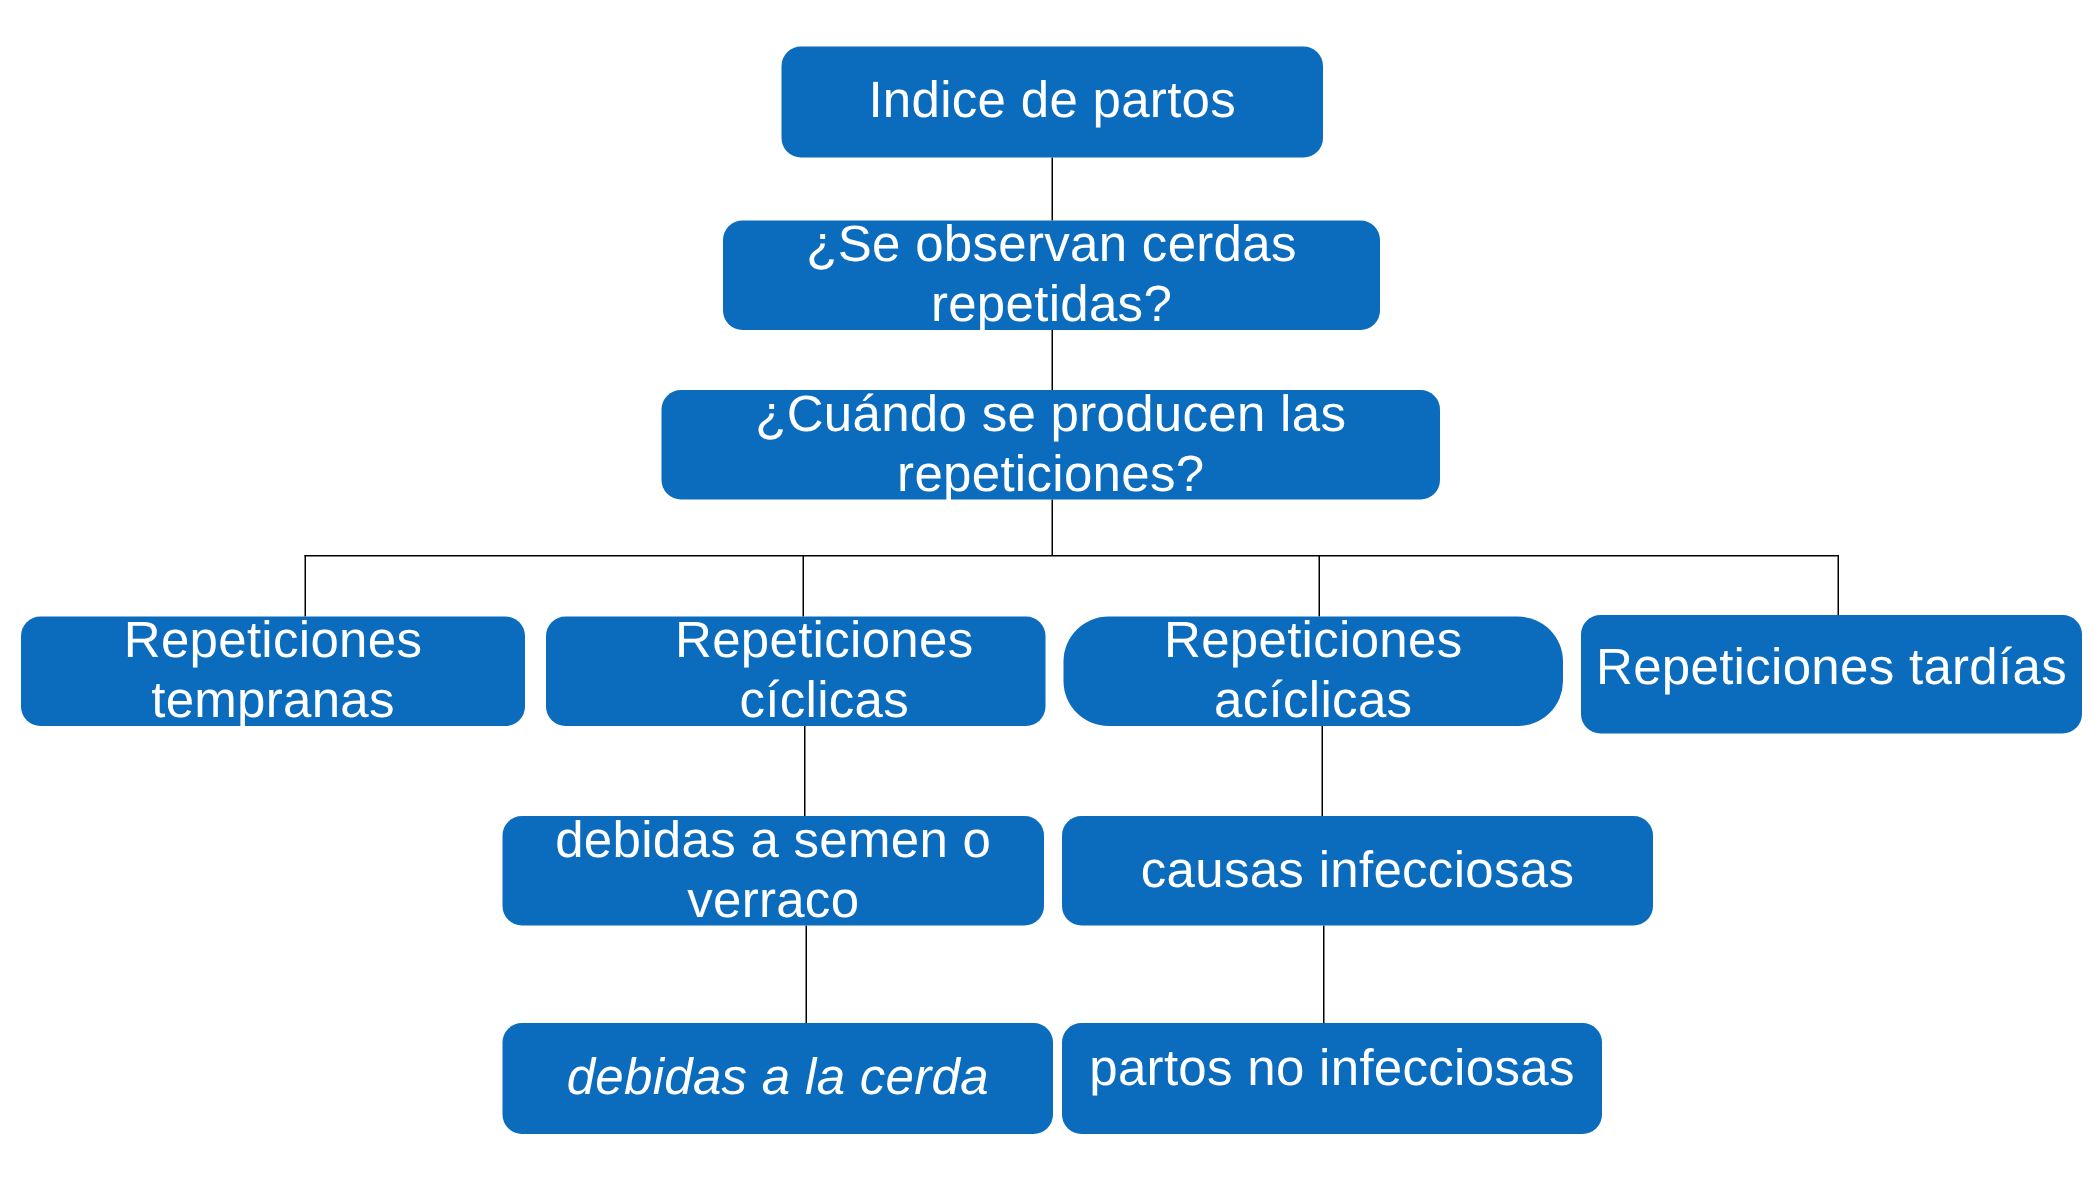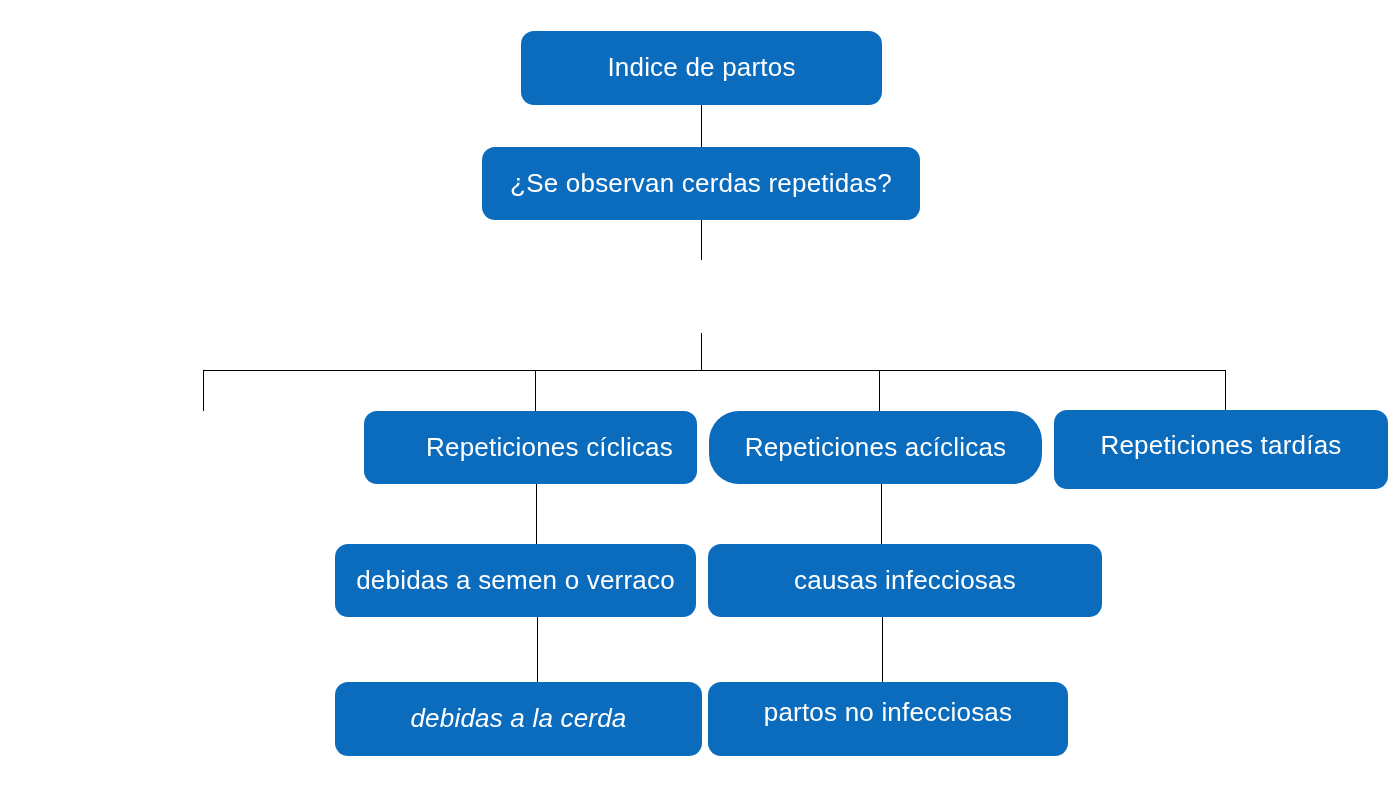--- a/index.html
+++ b/index.html
@@ -17,21 +17,21 @@
   }
   .node {
     position: absolute;
     background: #0b6cbe;
     color: #ffffff;
     border-radius: 13px;
     display: flex;
     align-items: center;
     justify-content: center;
     text-align: center;
-    font-size: 26px;
+    font-size: 34px;
     line-height: 1.15;
     letter-spacing: 0.2px;
     box-sizing: border-box;
     padding: 2px 10px;
   }
   .line {
     position: absolute;
     background: #000000;
   }
   .vline { width: 1px; }
@@ -77,20 +77,22 @@
   <div class="line vline ln-drop-cyclic"></div>
   <div class="line vline ln-drop-acyclic"></div>
   <div class="line vline ln-drop-late"></div>
   <div class="line vline ln-cyclic-semen"></div>
   <div class="line vline ln-acyclic-infect"></div>
   <div class="line vline ln-semen-sow"></div>
   <div class="line vline ln-infect-noninf"></div>
 
   <div class="node pos-root">Indice de partos</div>
   <div class="node pos-q1">¿Se observan cerdas repetidas?</div>
+  <div class="node pos-q2">¿Cuándo se producen las repeticiones?</div>
+  <div class="node pos-early">Repeticiones tempranas</div>
   <div class="node pos-cyclic">Repeticiones cíclicas</div>
   <div class="node pos-acyclic">Repeticiones acíclicas</div>
   <div class="node pos-late">Repeticiones tardías</div>
   <div class="node pos-semen">debidas a semen o verraco</div>
   <div class="node pos-infectious">causas infecciosas</div>
   <div class="node pos-sow">debidas a la cerda</div>
   <div class="node pos-noninfectious">partos no infecciosas</div>
 
 </div>
 

